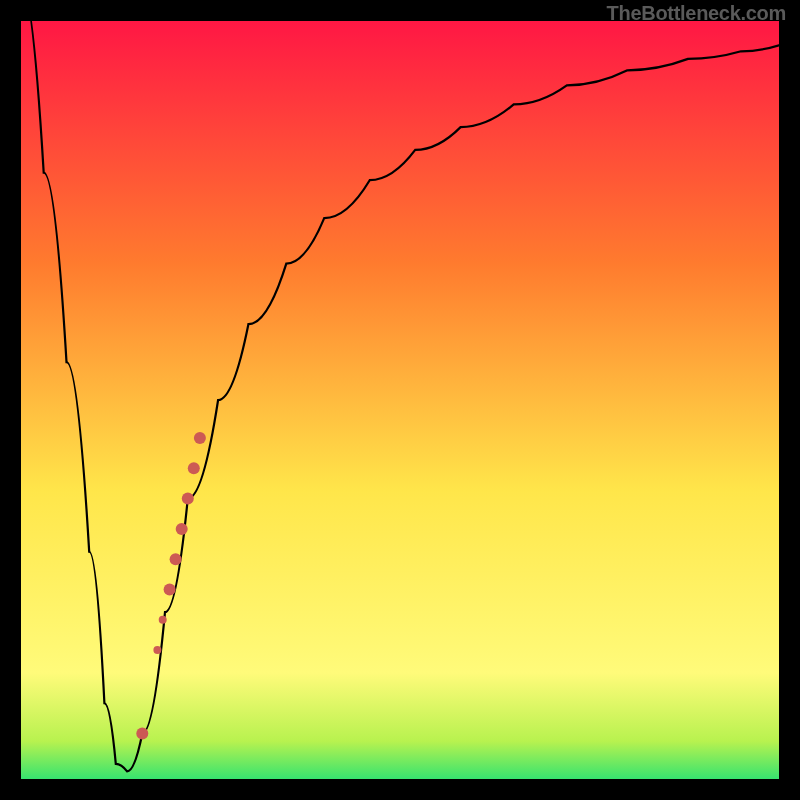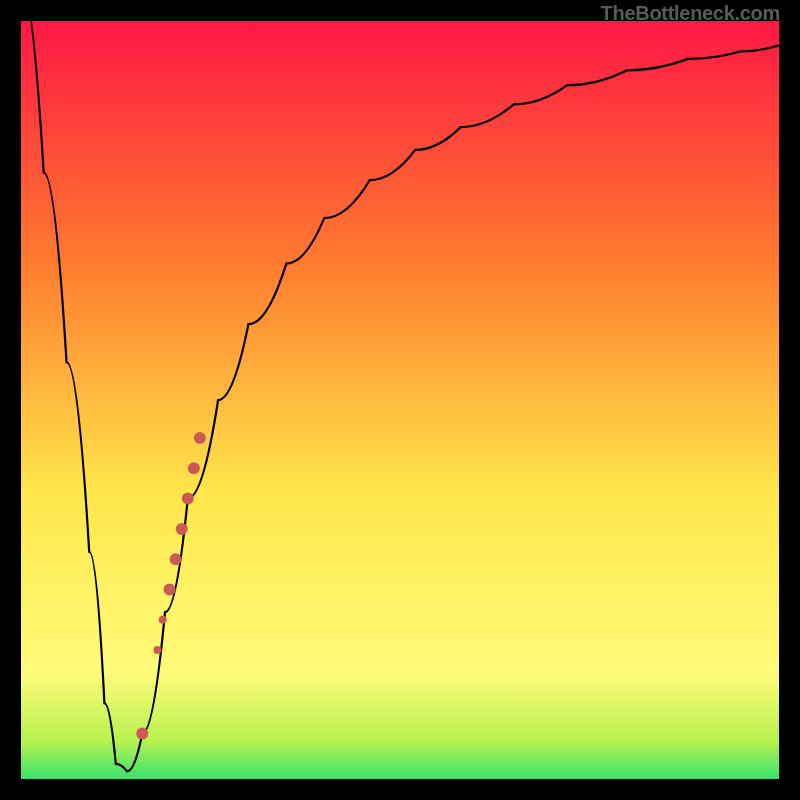--- a/index.html
+++ b/index.html
@@ -19,21 +19,21 @@
     position: absolute;
     left: 21px;
     top: 21px;
     width: 758px;
     height: 758px;
     overflow: hidden;
   }
   .watermark {
     position: absolute;
     top: 2px;
-    right: 20px;
+    right: 14px;
     font-family: Arial, Helvetica, sans-serif;
     font-size: 20px;
     font-weight: 600;
     color: #5a5a5a;
     letter-spacing: -0.3px;
     user-select: none;
   }
   svg { display: block; }
 </style>
 </head>

